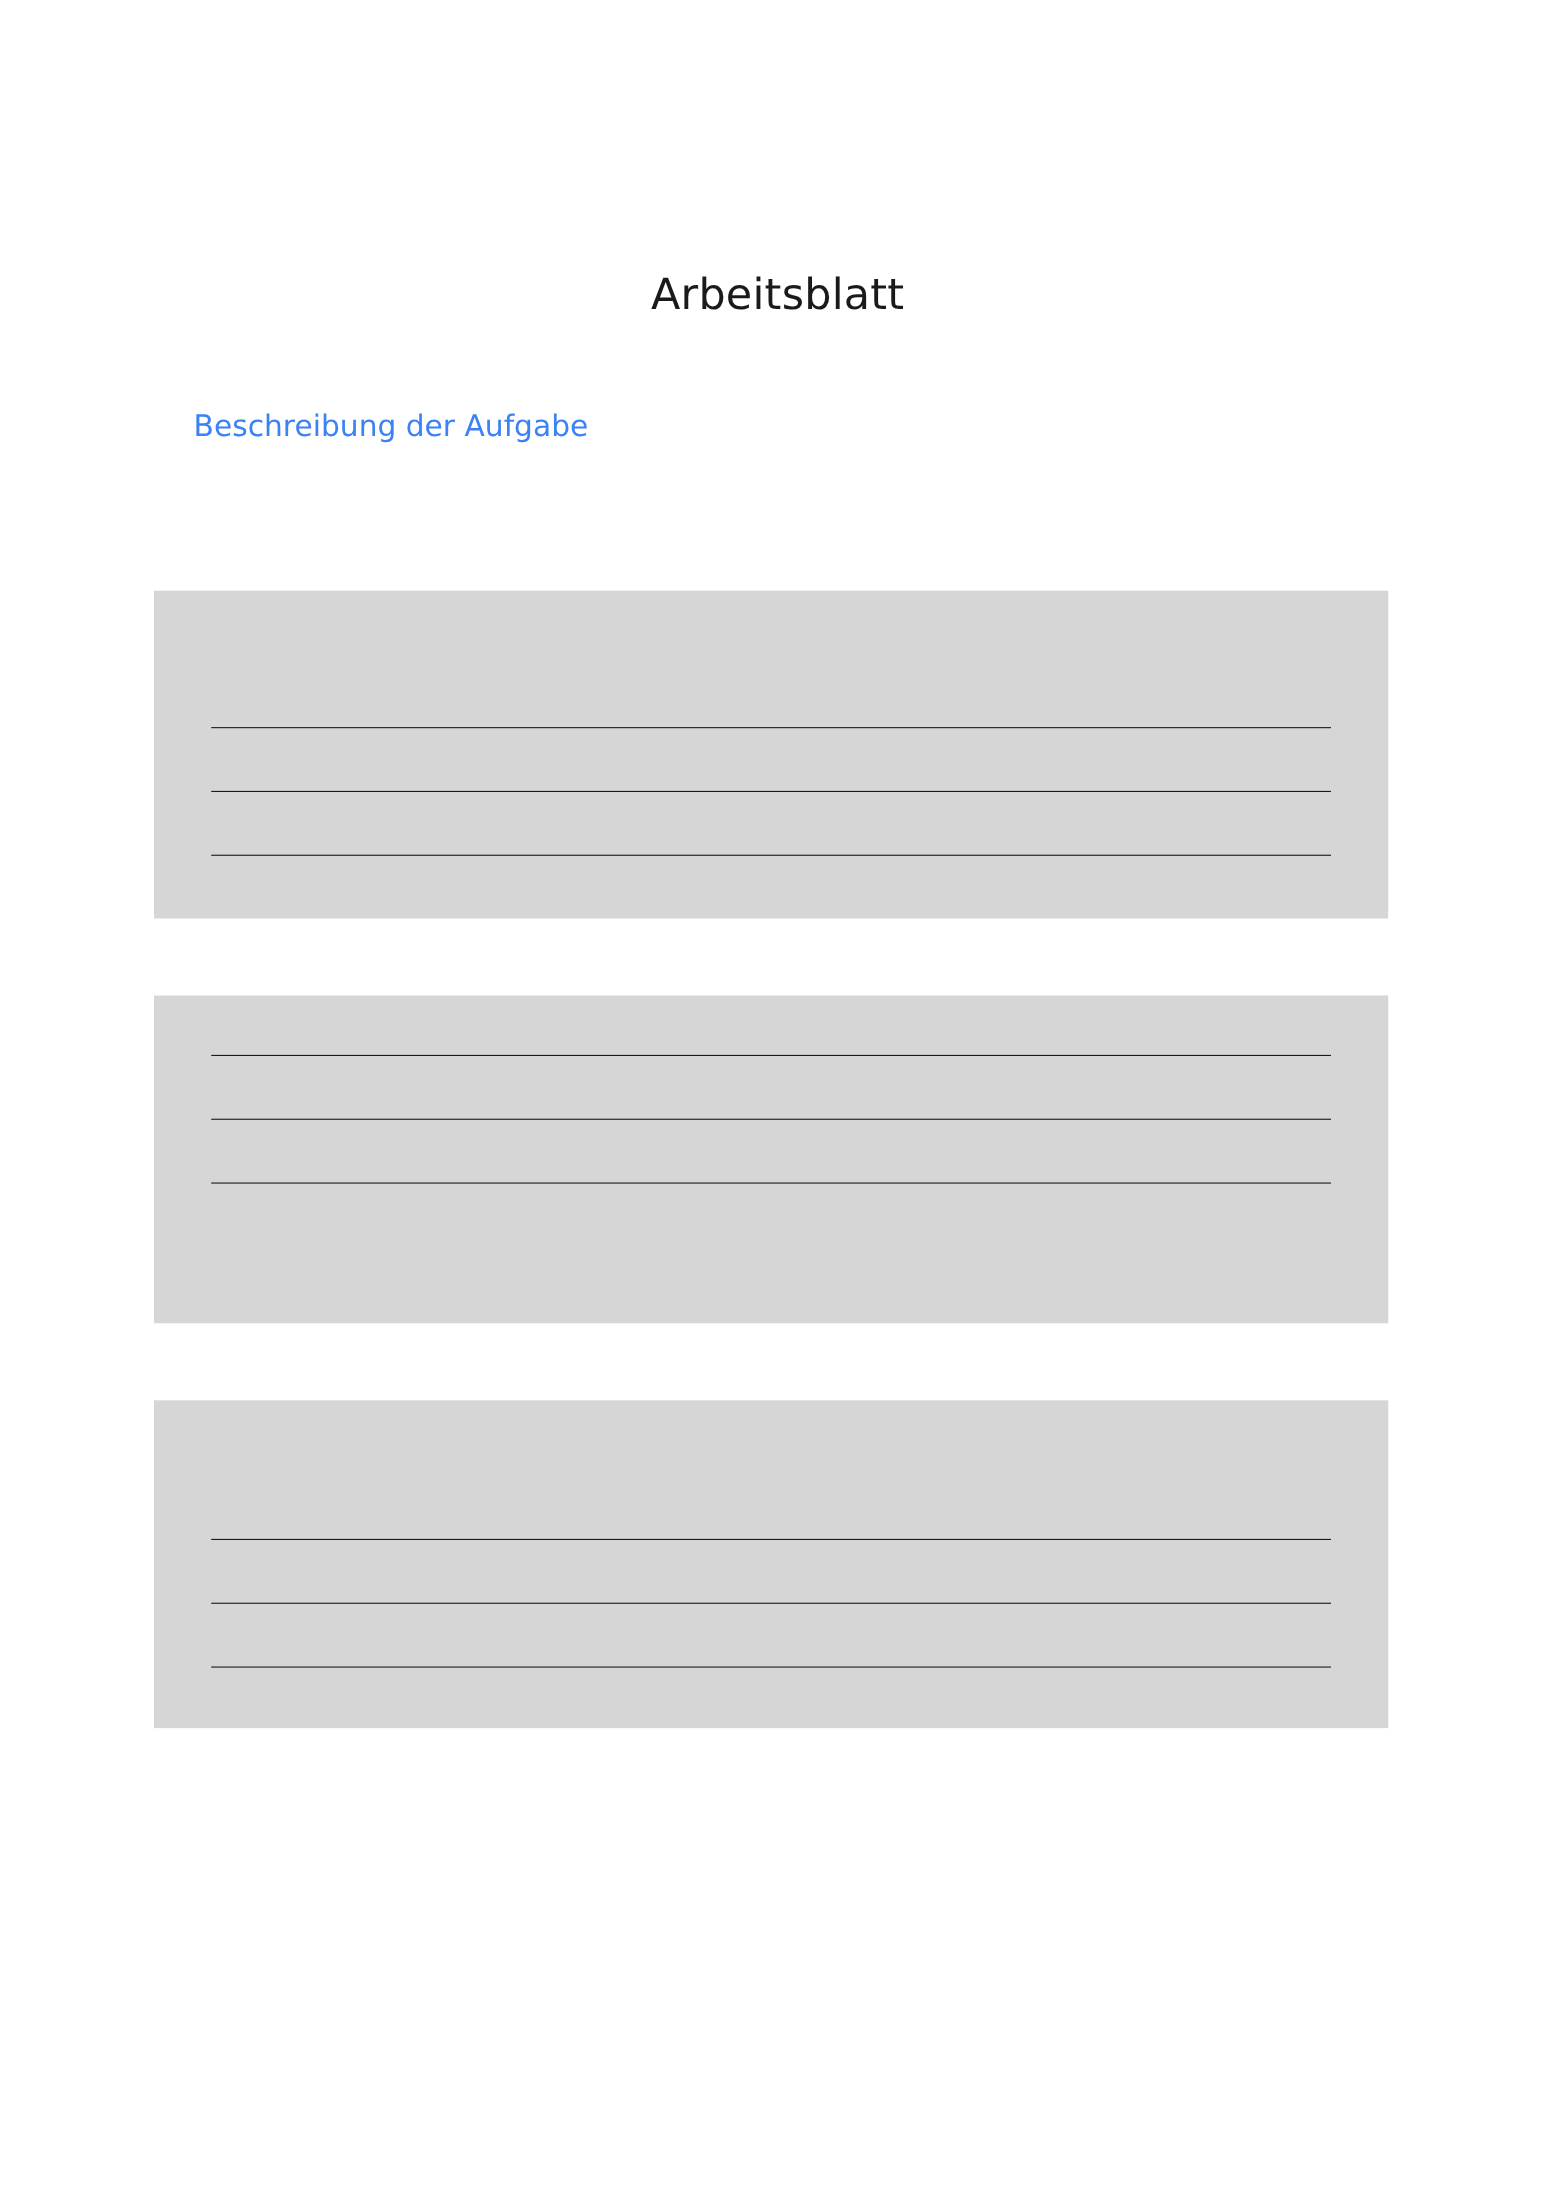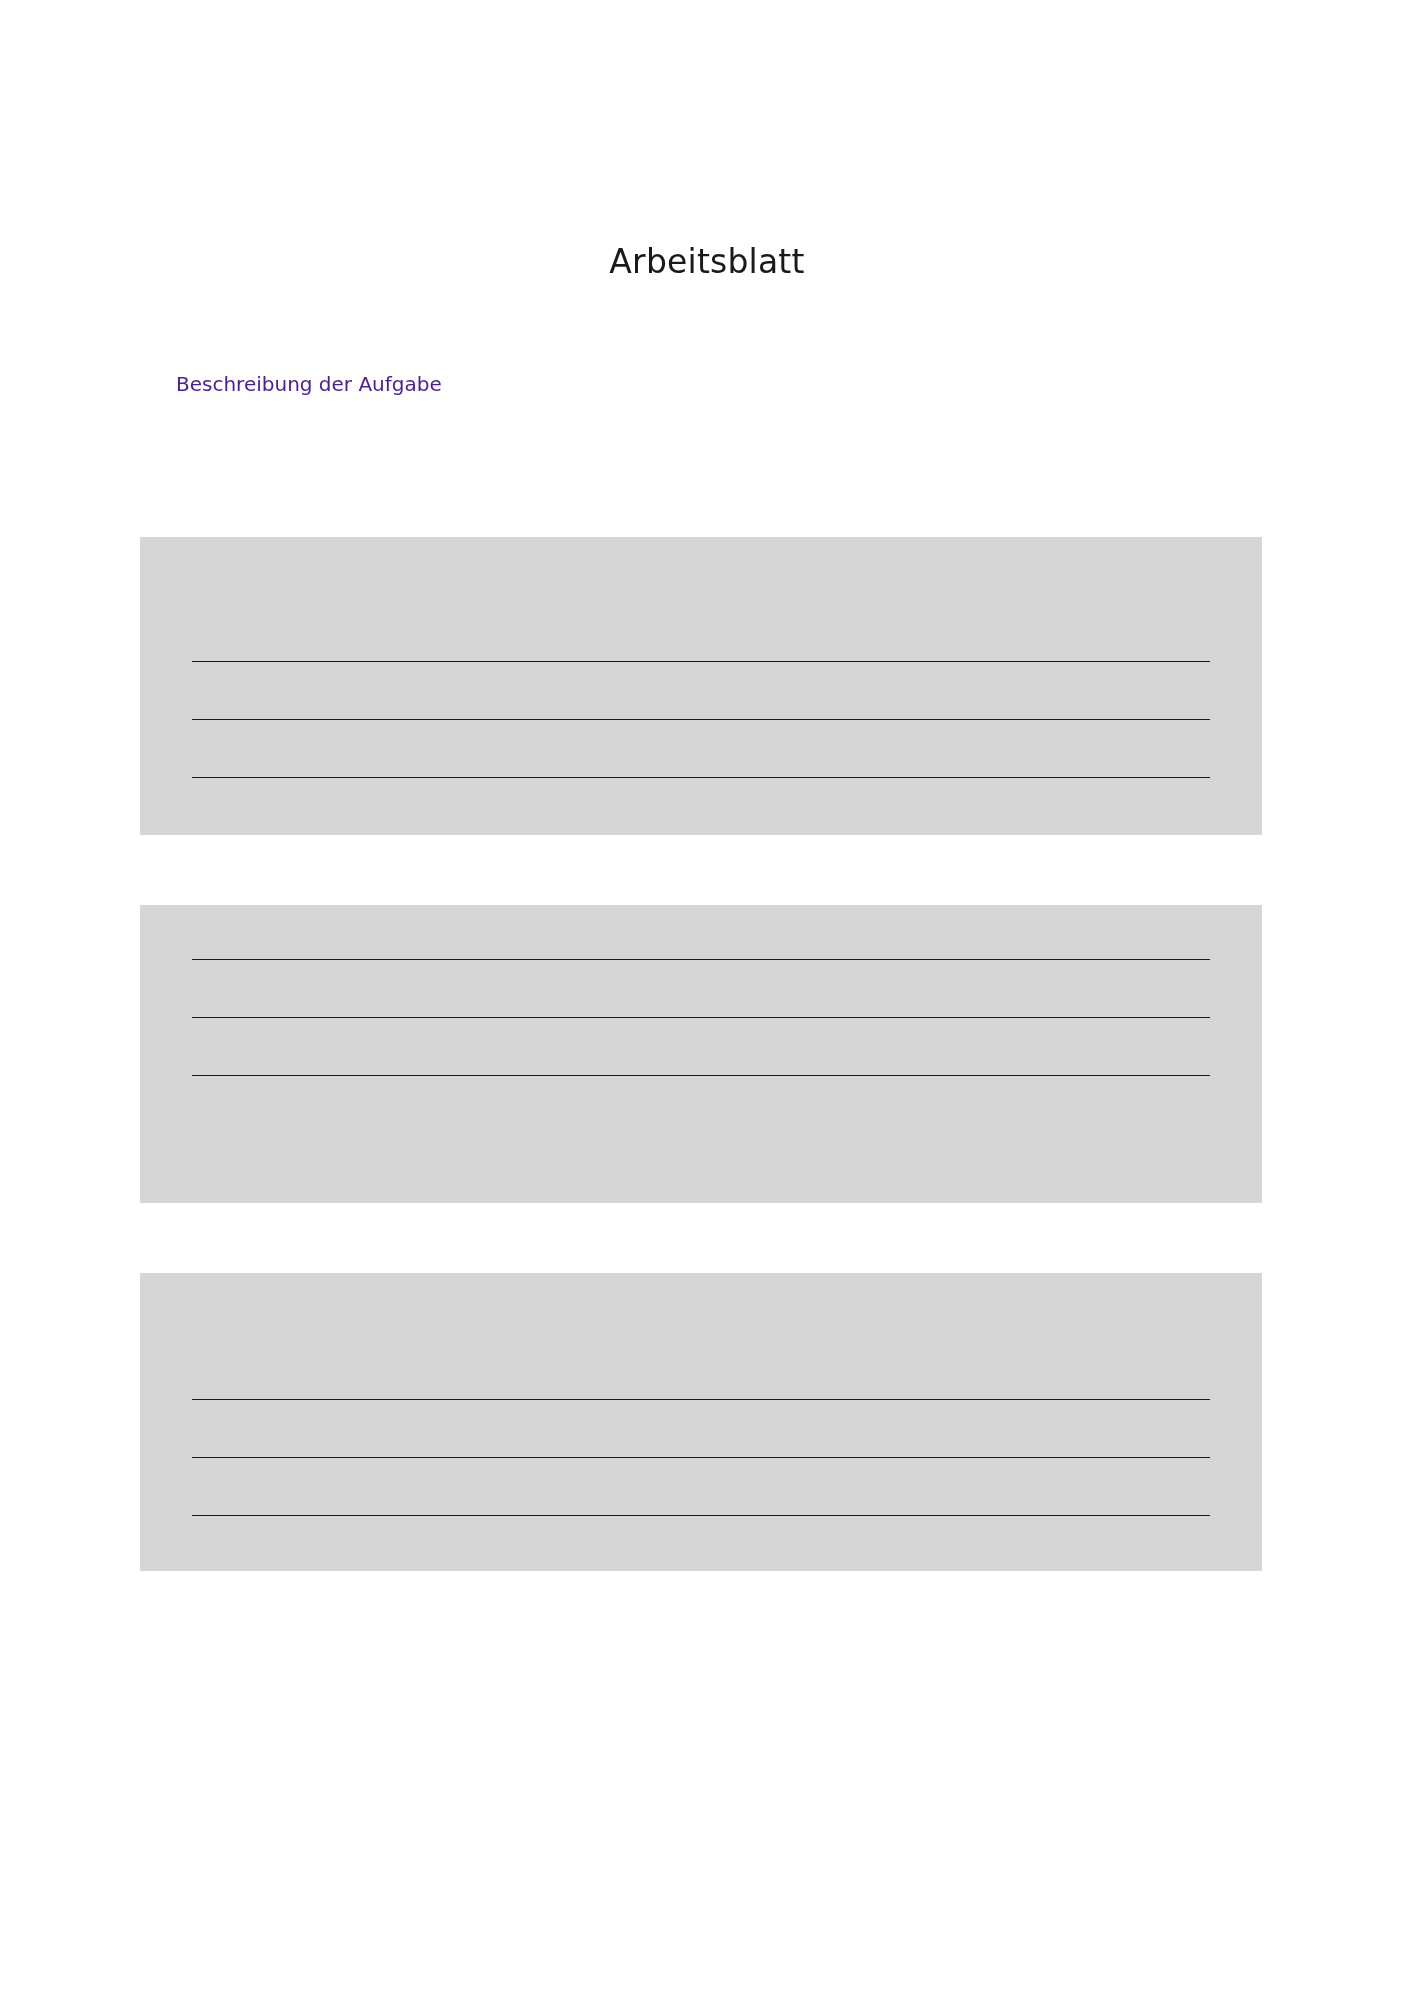--- a/index.html
+++ b/index.html
@@ -21,34 +21,34 @@
     inset: 0;
     background: #ffffff;
   }
 
   .doc-title {
     position: absolute;
     top: 222px;
     left: 0;
     width: 100%;
     text-align: center;
-    font-size: 33px;
+    font-size: 39px;
     font-weight: 400;
     letter-spacing: 0.2px;
     line-height: 1.1;
     color: #1a1a1a;
   }
 
   .doc-subtitle {
     position: absolute;
     top: 372px;
     left: 176px;
-    font-size: 20px;
+    font-size: 27px;
     font-weight: 400;
-    color: #4c1d95;
+    color: #3b82f6;
     line-height: 1.2;
   }
 
   .answer-block {
     position: absolute;
     left: 140px;
     width: 1122px;
     background: #d6d6d6;
   }
 

